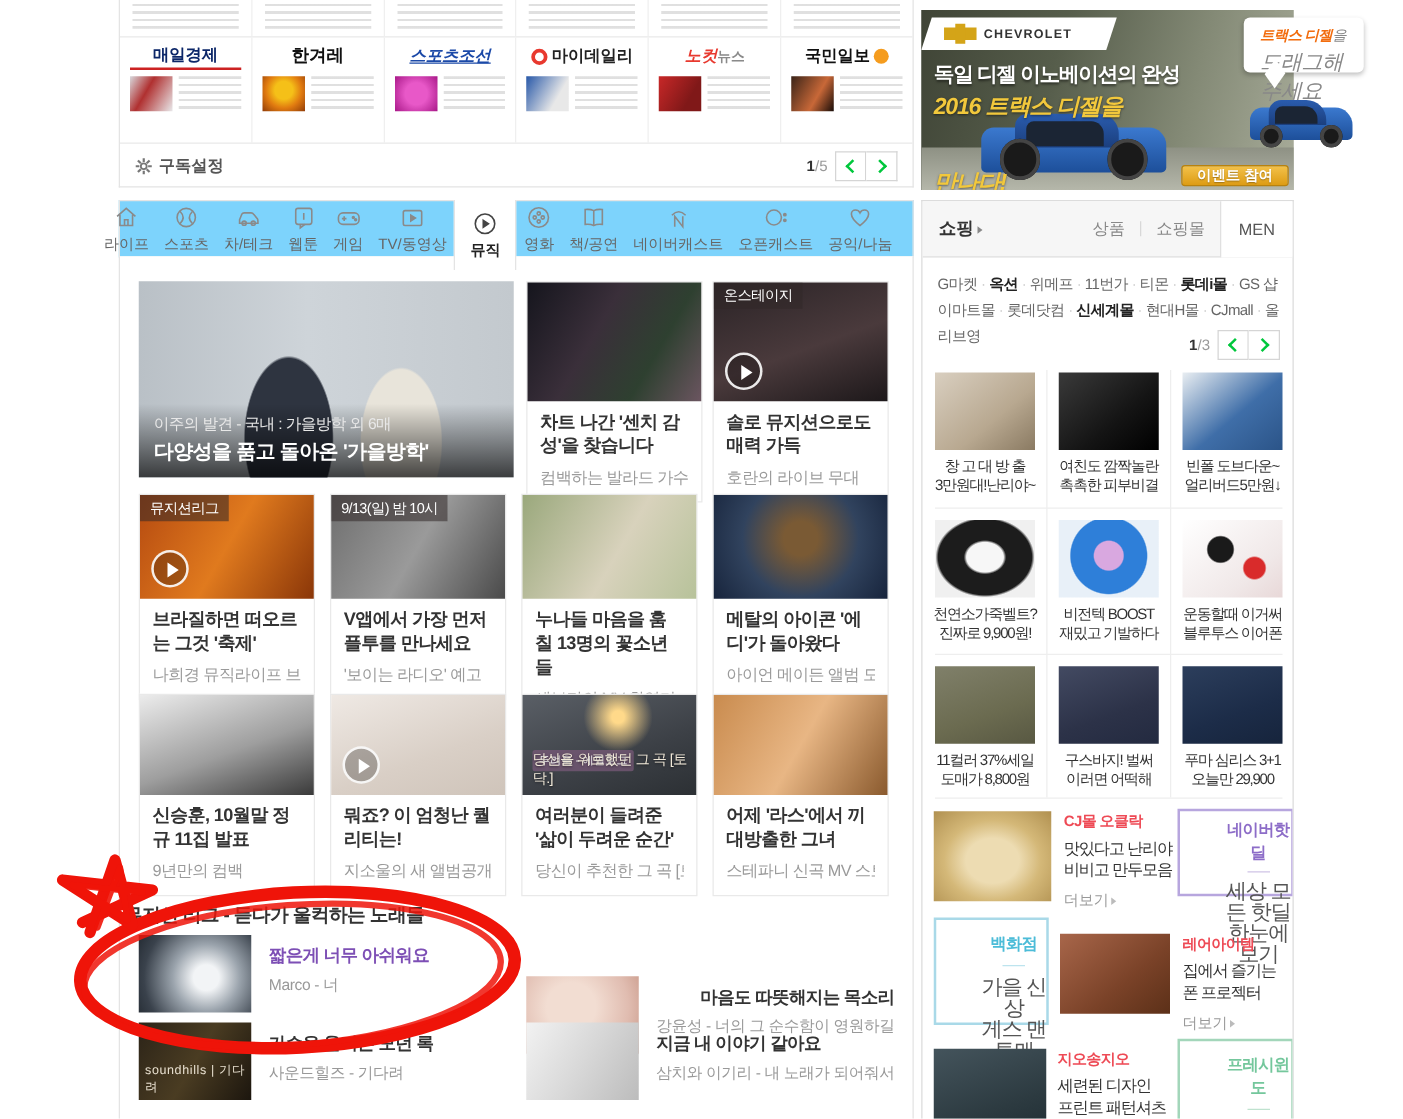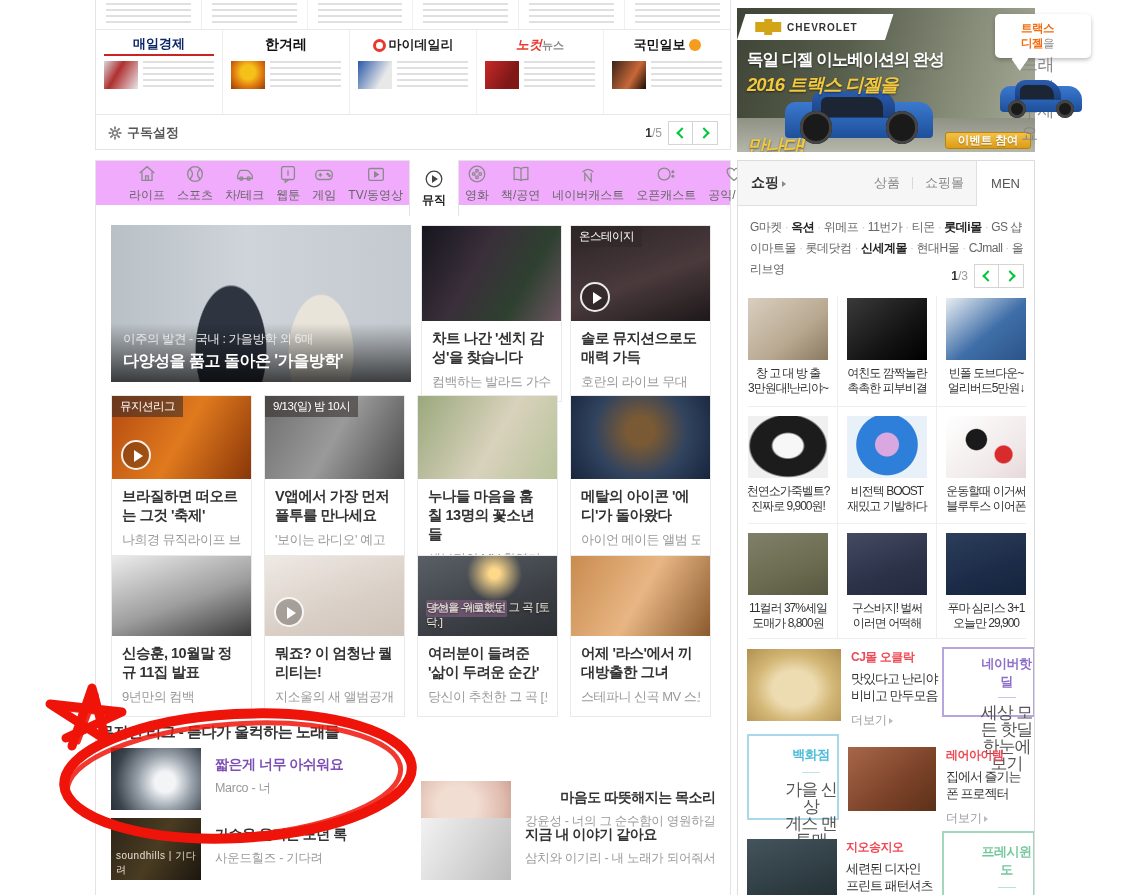--- a/index.html
+++ b/index.html
@@ -39,22 +39,22 @@
 .sub-label { font-size:13px; color:#555; font-weight:bold; margin-left:5px; }
 .pager { margin-left:auto; display:flex; align-items:center; gap:6px; }
 .pager-num { font-size:12px; }
 .pager-cur { color:#333; font-weight:bold; }
 .pager-tot { color:#999; }
 .pg-btn { width:25px; height:24px; background:#fff; border:1px solid #d5d5d5; display:flex; align-items:center; justify-content:center; cursor:pointer; }
 .pg-btns { display:flex; }
 .pg-btns .pg-btn + .pg-btn { border-left:none; }
 
 
-#tabbar { position:absolute; left:95px; top:160px; width:636px; height:46px; background:#f0abfc;
-  border:1px solid #e4e4e4; display:flex; justify-content:space-between; padding:0 27px; }
+#tabbar { position:absolute; left:95px; top:160px; width:636px; height:46px; background:#7dd3fc;
+  border:1px solid #e4e4e4; display:flex; justify-content:flex-end; padding:0 10px; }
 .tab { display:flex; flex-direction:column; align-items:center; justify-content:center; gap:2px; padding:0 6px; cursor:pointer; position:relative; }
 .tab-label { font-size:12px; color:#666; white-space:nowrap; }
 .tab svg { stroke:#8a8a8a; fill:none; stroke-width:1.4; }
 .tab.active { background:#fff; border-left:1px solid #e4e4e4; border-right:1px solid #e4e4e4; height:56px; margin-top:-1px; z-index:3; padding:0 12px; }
 .tab.active .tab-label { color:#222; font-weight:bold; }
 .tab.active svg { stroke:#444; }
 
 
 #music { position:absolute; left:95px; top:205px; width:636px; height:690px; background:#fff;
   border-left:1px solid #e4e4e4; border-right:1px solid #e4e4e4; }
@@ -113,21 +113,21 @@
 #ad-sub1 { position:absolute; left:10px; top:64px; color:#f2c83c; font-size:18.5px; font-weight:bold; font-style:italic; letter-spacing:-1px; text-shadow:0 1px 2px rgba(0,0,0,.5); }
 #ad-sub2 { position:absolute; left:10px; top:87px; color:#f2c83c; font-size:18.5px; font-weight:bold; font-style:italic; letter-spacing:-1px; text-shadow:0 1px 2px rgba(0,0,0,.5);margin-top:38px; }
 .car { position:absolute; }
 .car .body { position:absolute; left:0; bottom:6px; width:100%; height:58%; background:linear-gradient(#3b79cf,#1d4f9a); border-radius:10px 14px 4px 4px; }
 .car .cabin { position:absolute; left:18%; bottom:42%; width:56%; height:44%; background:linear-gradient(#2a5cae,#1b3f7e); border-radius:10px 16px 0 0; }
 .car .glass { position:absolute; left:24%; bottom:44%; width:42%; height:32%; background:#1b2534; border-radius:6px 10px 0 0; }
 .car .w1,.car .w2 { position:absolute; bottom:0; width:22%; padding-top:22%; background:#1a1a1a; border-radius:50%; box-shadow:inset 0 0 0 3px #444; }
 .car .w1 { left:10%; } .car .w2 { right:10%; }
 #ad-car-main { left:48px; bottom:8px; width:148px; height:62px; }
 #drag-car { left:1000px; top:74px; width:82px; height:44px; position:absolute; z-index:6; }
-#bubble { position:absolute; left:995px; top:14px; width:96px; height:44px; background:#fff; border-radius:5px; box-shadow:0 2px 4px rgba(0,0,0,.25); z-index:6; padding:7px 26px; }
+#bubble { position:absolute; left:995px; top:14px; width:96px; height:44px; background:#fff; border-radius:5px; box-shadow:0 2px 4px rgba(0,0,0,.25); z-index:6; padding:7px 13px;font-style:italic; }
 #bubble::after { content:""; position:absolute; left:18px; bottom:-8px; width:14px; height:14px; background:#fff; transform:rotate(55deg) skewX(20deg); }
 .bub-l1 { font-size:11.5px; letter-spacing:-.5px; }
 .bub-bold { color:#f26c0d; font-weight:bold; }
 .bub-rest { color:#888; }
 .bub-l2 { font-size:17px; color:#888; letter-spacing:-.5px; margin-top:2px; }
 #ad-btn { position:absolute; left:208px; top:124px; width:86px; height:17px; background:linear-gradient(#f5c families,#f0b429); background:linear-gradient(#f3c14a,#dd9c14); border:1px solid #b8820e; border-radius:3px; color:#fff; font-size:11.5px; font-weight:bold; display:flex; align-items:center; justify-content:center; cursor:pointer; text-shadow:0 1px 1px rgba(0,0,0,.3); }
 
 
 #shopping { position:absolute; left:737px; top:160px; width:298px; height:735px; border:1px solid #dcdcdc; border-bottom:none; background:#fff; overflow:hidden; }
 #shop-header { position:absolute; left:0; top:0; width:100%; height:45px; background:#f6f6f6; border-bottom:1px solid #e0e0e0; display:flex; align-items:center; }
@@ -233,20 +233,29 @@
       <div class="news-card">
         <div class="news-logo logo-1">한겨레</div>
         <div class="news-body">
             <div class="news-thumb nt-1"></div>
             <div class="news-text">
               <div class="tiny-lines"></div>
             </div>
           </div>
       </div>
       <div class="news-card">
+        <div class="news-logo logo-2">스포츠조선</div>
+        <div class="news-body">
+            <div class="news-thumb nt-2"></div>
+            <div class="news-text">
+              <div class="tiny-lines"></div>
+            </div>
+          </div>
+      </div>
+      <div class="news-card">
         <div class="news-logo logo-3">
             <span class="m-badge"></span>
             <span>마이데일리</span>
           </div>
         <div class="news-body">
             <div class="news-thumb nt-3"></div>
             <div class="news-text">
               <div class="tiny-lines"></div>
             </div>
           </div>

